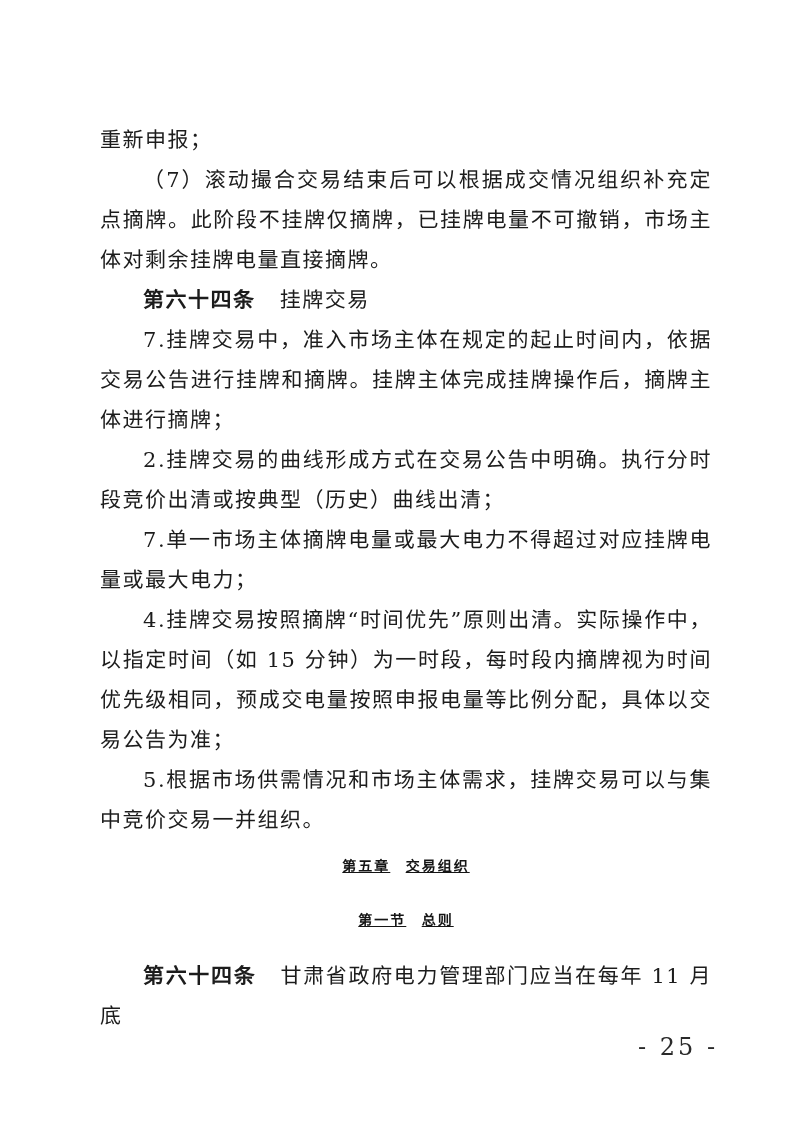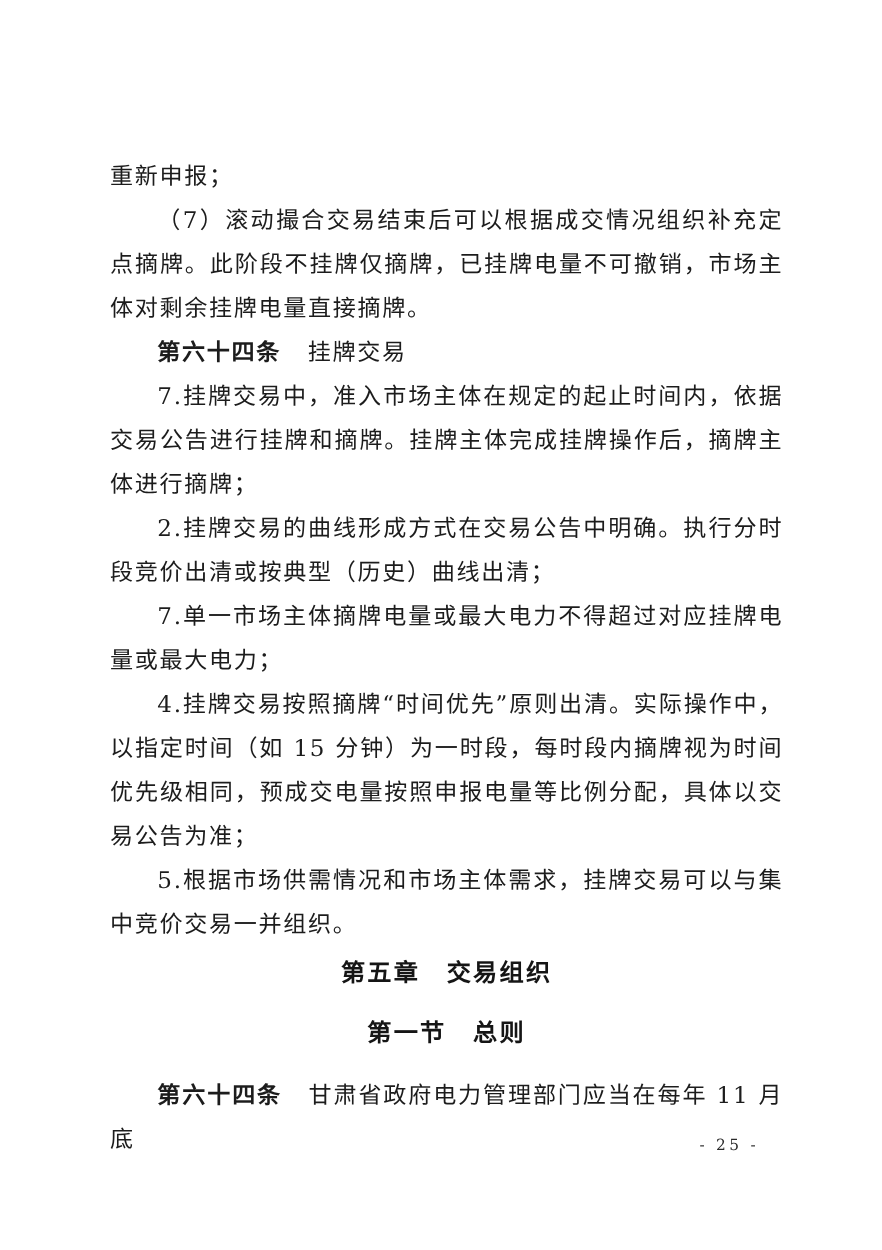--- a/index.html
+++ b/index.html
@@ -15,21 +15,21 @@
     height: 1136px;
     background: #ffffff;
     overflow: hidden;
     font-family: "DejaVu Serif", "Liberation Serif", serif;
     color: #1c1c1c;
   }
 
   .content {
     position: absolute;
     left: 100px;
-    top: 140px;
+    top: 120px;
     width: 612px;
   }
 
   p.body-text {
     font-size: 21px;
     line-height: 40px;
     letter-spacing: 1.5px;
     text-align: justify;
     text-justify: inter-ideograph;
     color: #1c1c1c;
@@ -40,43 +40,44 @@
 
   .article-label {
     font-weight: 700;
     margin-right: 1.15em;
   }
 
   h2.chapter-heading,
   h3.section-heading {
     font-family: "DejaVu Sans", "Liberation Sans", sans-serif;
     font-weight: 700;
-    font-size: 22px;
+    font-size: 14px;
     line-height: 40px;
     letter-spacing: 2px;
     text-align: center;
     color: #151515;
+    text-decoration: underline;
   }
 
   h2.chapter-heading { margin-top: 6px; }
   h3.section-heading { margin-top: 14px; }
 
   .heading-gap {
     display: inline-block;
     width: 1.1em;
   }
 
   p.article-opening { margin-top: 16px; }
 
   .page-number {
     position: absolute;
     top: 1033px;
-    right: 112px;
+    right: 84px;
     font-family: "DejaVu Serif", "Liberation Serif", serif;
-    font-size: 14px;
+    font-size: 24px;
     letter-spacing: 3px;
     color: #2a2a2a;
   }
 </style>
 </head>
 <body>
 
 <div class="page">
 
   <div class="content">

